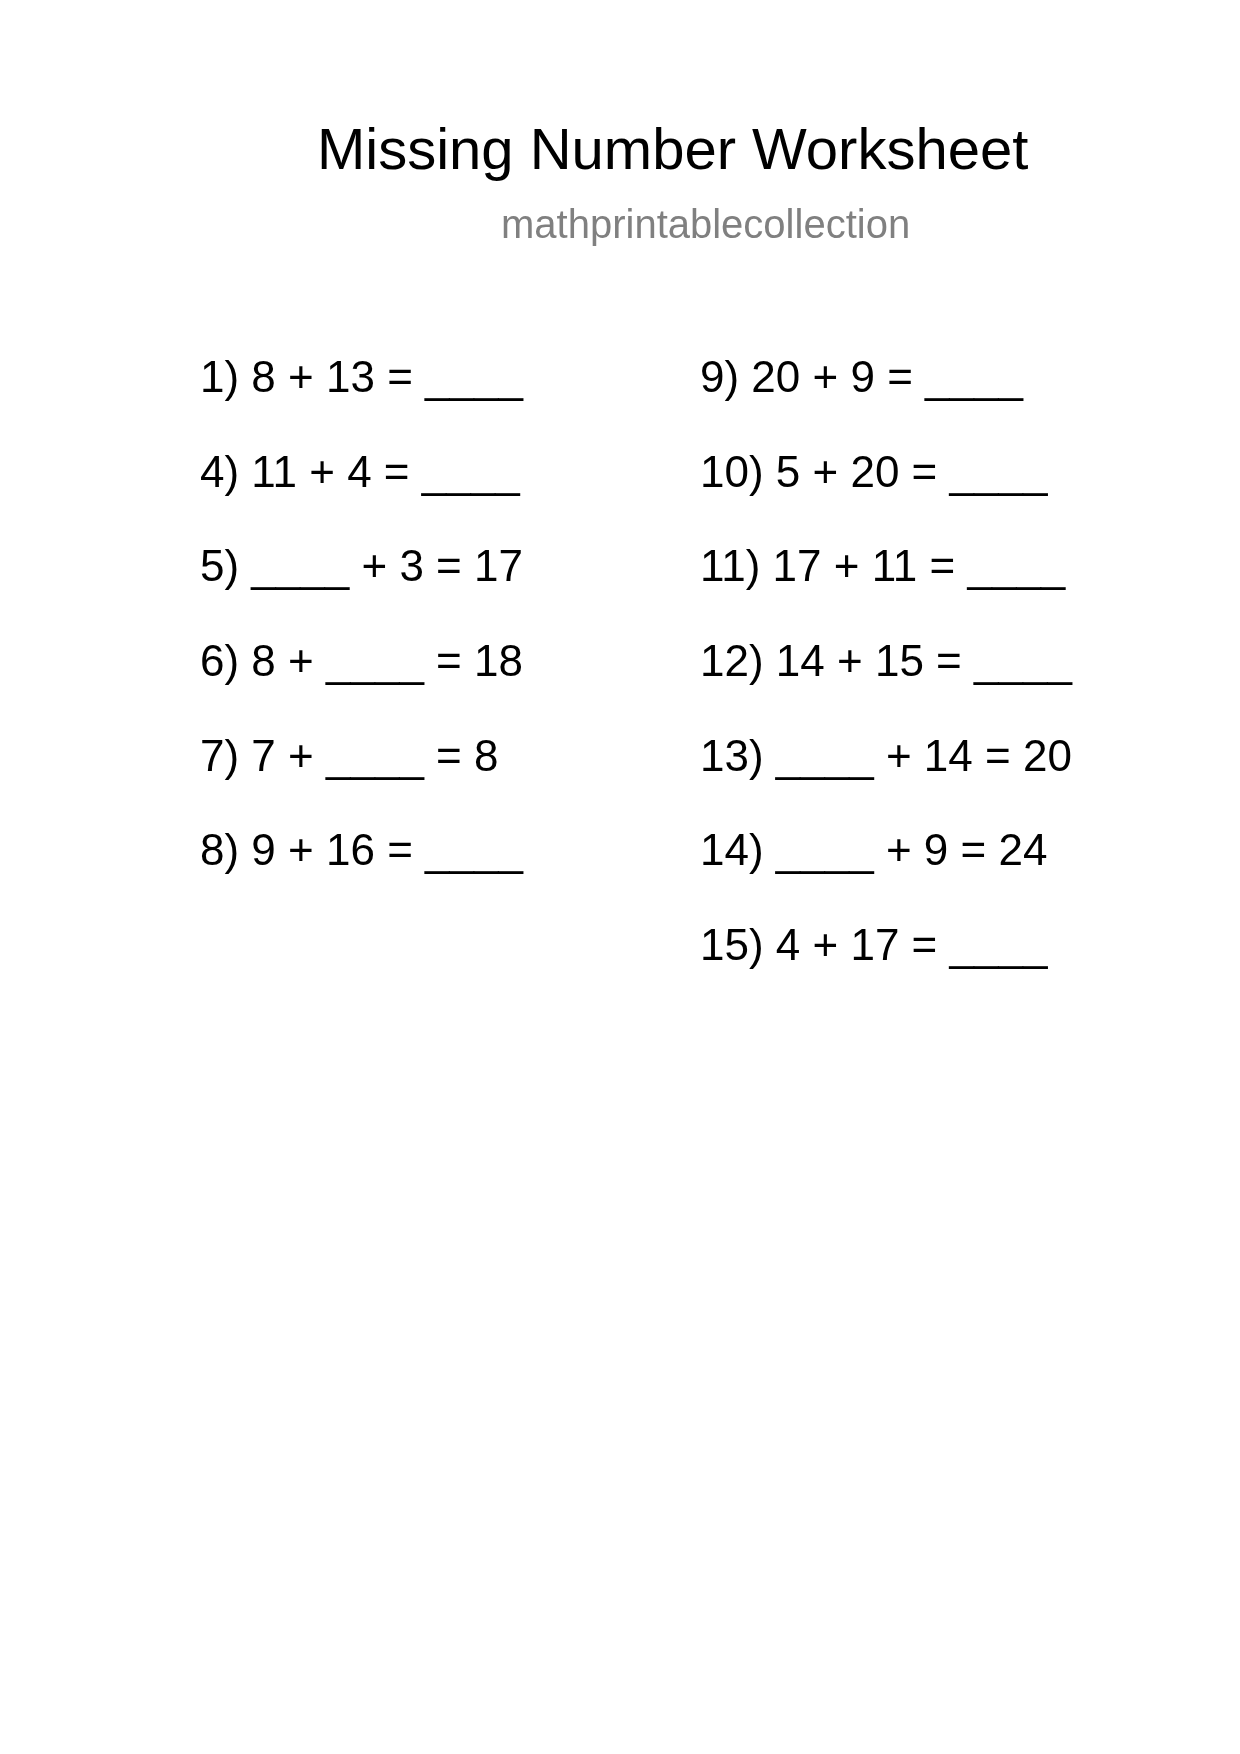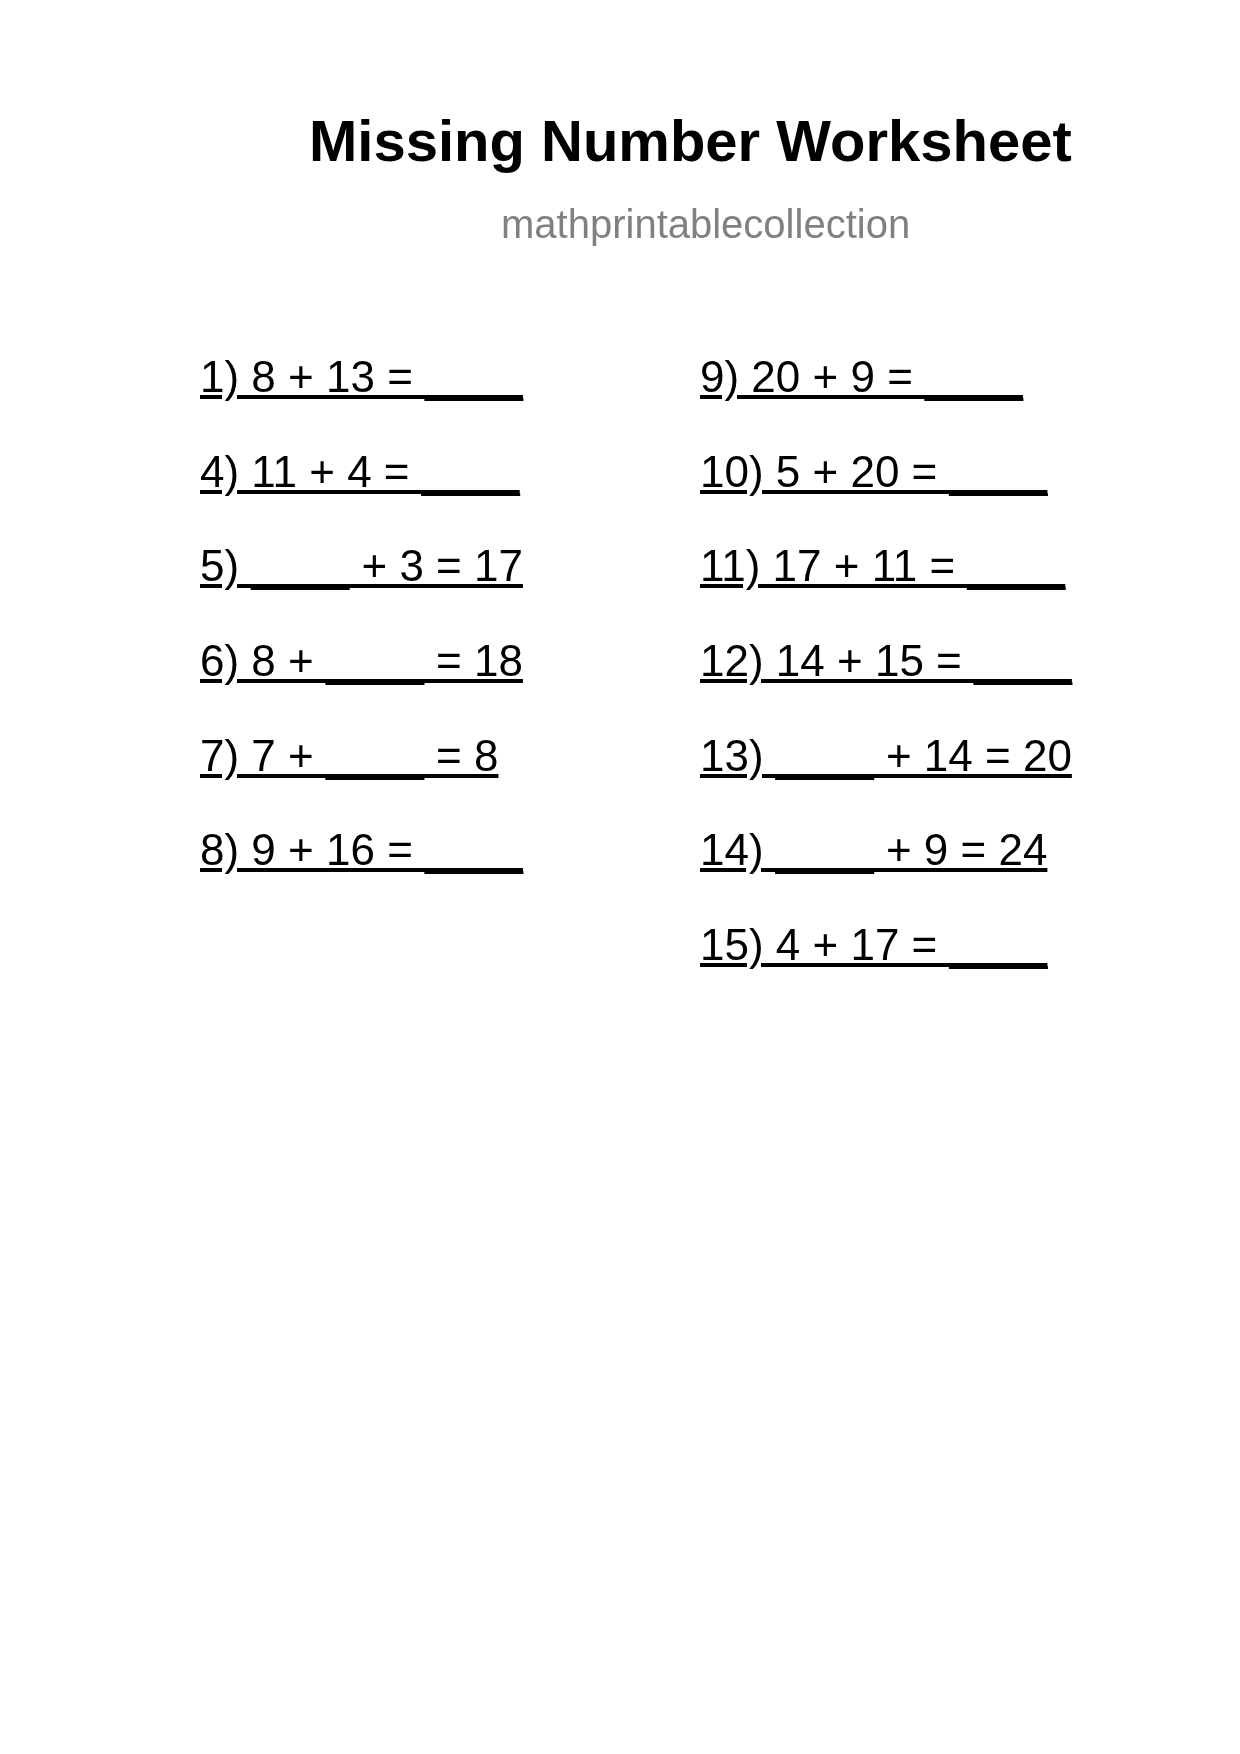--- a/index.html
+++ b/index.html
@@ -1,25 +1,25 @@
 <!DOCTYPE html>
 <html><head>
   <meta charset="utf-8">
   <style>
     html, body { margin: 0; padding: 0; background: #ffffff; }
     body { width: 1240px; height: 1754px; position: relative; overflow: hidden;
            font-family: "Liberation Sans", sans-serif; color: #000; }
     .title { position: absolute; left: 301px; top: 100px; font-size: 58px; line-height: 66px;
-             white-space: nowrap; margin: 8px; font-weight: bold; }
+             white-space: nowrap; margin: 16px; font-weight: normal; }
     .subtitle { position: absolute; left: 501px; top: 180px; font-size: 40px; line-height: 48px;
                 color: #808080; white-space: nowrap; margin-top: 20px; }
     .col { position: absolute; top: 352px; }
     .col.left { left: 200px; }
     .col.right { left: 700px; }
-    .problem { height: 94.7px; font-size: 44px; line-height: 50px; white-space: nowrap; text-decoration: underline; }
+    .problem { height: 94.7px; font-size: 44px; line-height: 50px; white-space: nowrap; }
   </style>
 </head>
 <body>
 
 <h1 class="title">Missing Number Worksheet</h1>
 <div class="subtitle">mathprintablecollection</div>
 
 <div class="col left">
   <div class="problem">1) 8 + 13 = ____</div>
   <div class="problem">4) 11 + 4 = ____</div>

